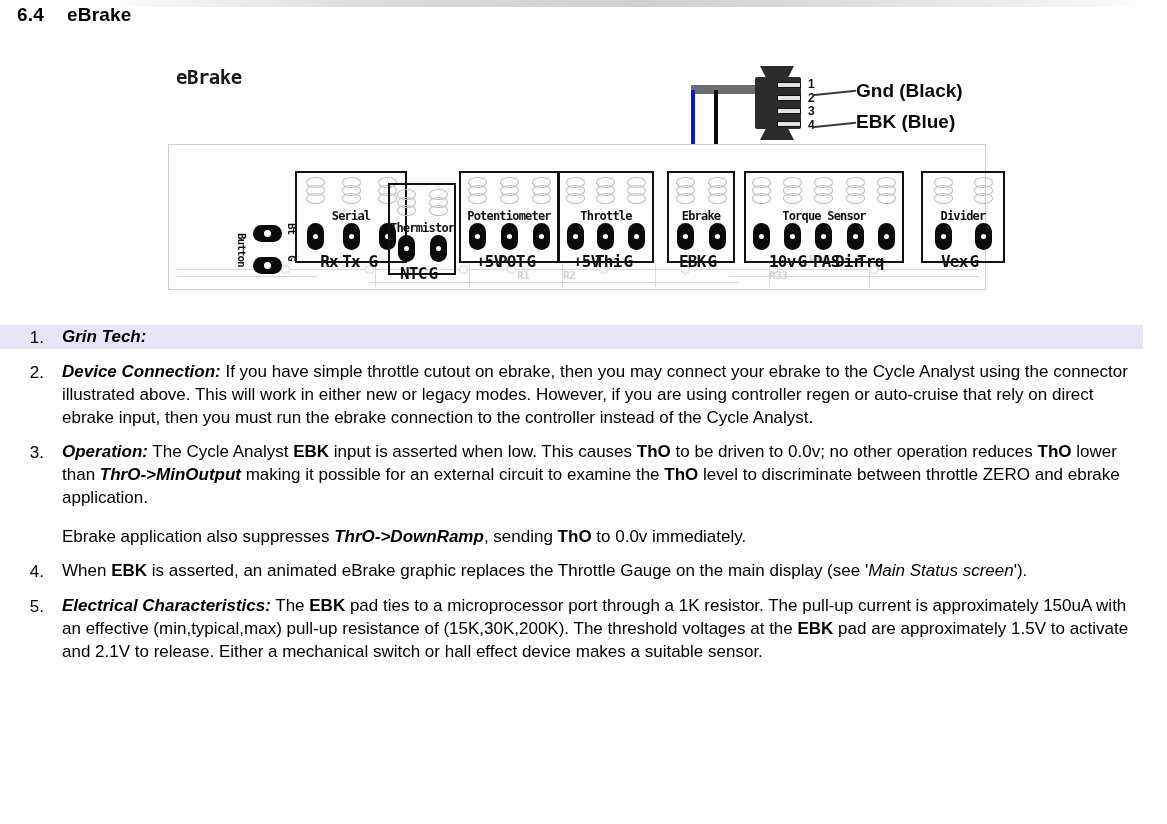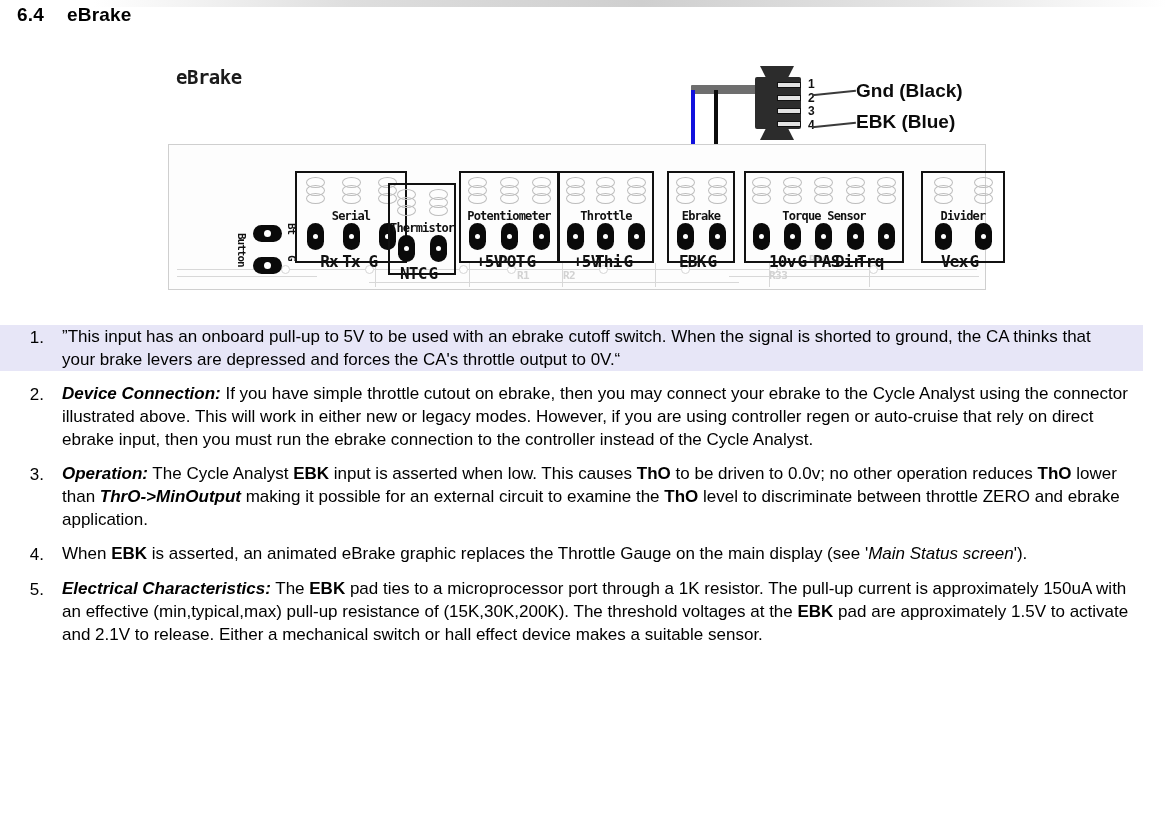--- a/index.html
+++ b/index.html
@@ -499,39 +499,40 @@
     </div>
 
   </div>
 </div>
 
 <div id="list">
 
   <div class="li highlight" id="li1-wrap">
     <div class="li-num">1.</div>
     <div class="li-body">
-      <div>”This input has an onboard pull-up to 5V to be used with an ebrake cutoff switch. When the signal is shorted to ground, the CA thinks that your brake levers are depressed and forces the CA's throttle output to 0V.“</div>
+      <div><i class="t">Grin Tech:</i></div>
     </div>
   </div>
 
   <div class="gap"></div>
 
   <div class="li">
     <div class="li-num">2.</div>
     <div class="li-body"><i class="t">Device Connection:</i><span> If you have simple throttle cutout on ebrake, then you may connect your ebrake to the Cycle Analyst using the connector illustrated above. This will work in either new or legacy modes. However, if you are using controller regen or auto-cruise that rely on direct ebrake input, then you must run the ebrake connection to the controller instead of the Cycle Analyst.</span></div>
   </div>
 
   <div class="gap"></div>
 
   <div class="li">
     <div class="li-num">3.</div>
     <div class="li-body">
       <div>
         <i class="t">Operation:</i><span> The Cycle Analyst </span><b class="t">EBK</b><span> input is asserted when low. This causes </span><b class="t">ThO</b><span> to be driven to 0.0v; no other operation reduces </span><b class="t">ThO</b><span> lower than </span><i class="t">ThrO-&gt;MinOutput</i><span> making it possible for an external circuit to examine the </span><b class="t">ThO</b><span> level to discriminate between throttle ZERO and ebrake application.</span>
       </div>
+      <div class="para2"><span>Ebrake application also suppresses </span><i class="t">ThrO-&gt;DownRamp</i><span>, sending </span><b class="t">ThO</b><span> to 0.0v immediately.</span></div>
     </div>
   </div>
 
   <div class="gap"></div>
 
   <div class="li">
     <div class="li-num">4.</div>
     <div class="li-body"><span>When </span><b class="t">EBK</b><span> is asserted, an animated eBrake graphic replaces the Throttle Gauge on the main display (see '</span><em class="plain">Main Status screen</em><span>').</span></div>
   </div>
 

